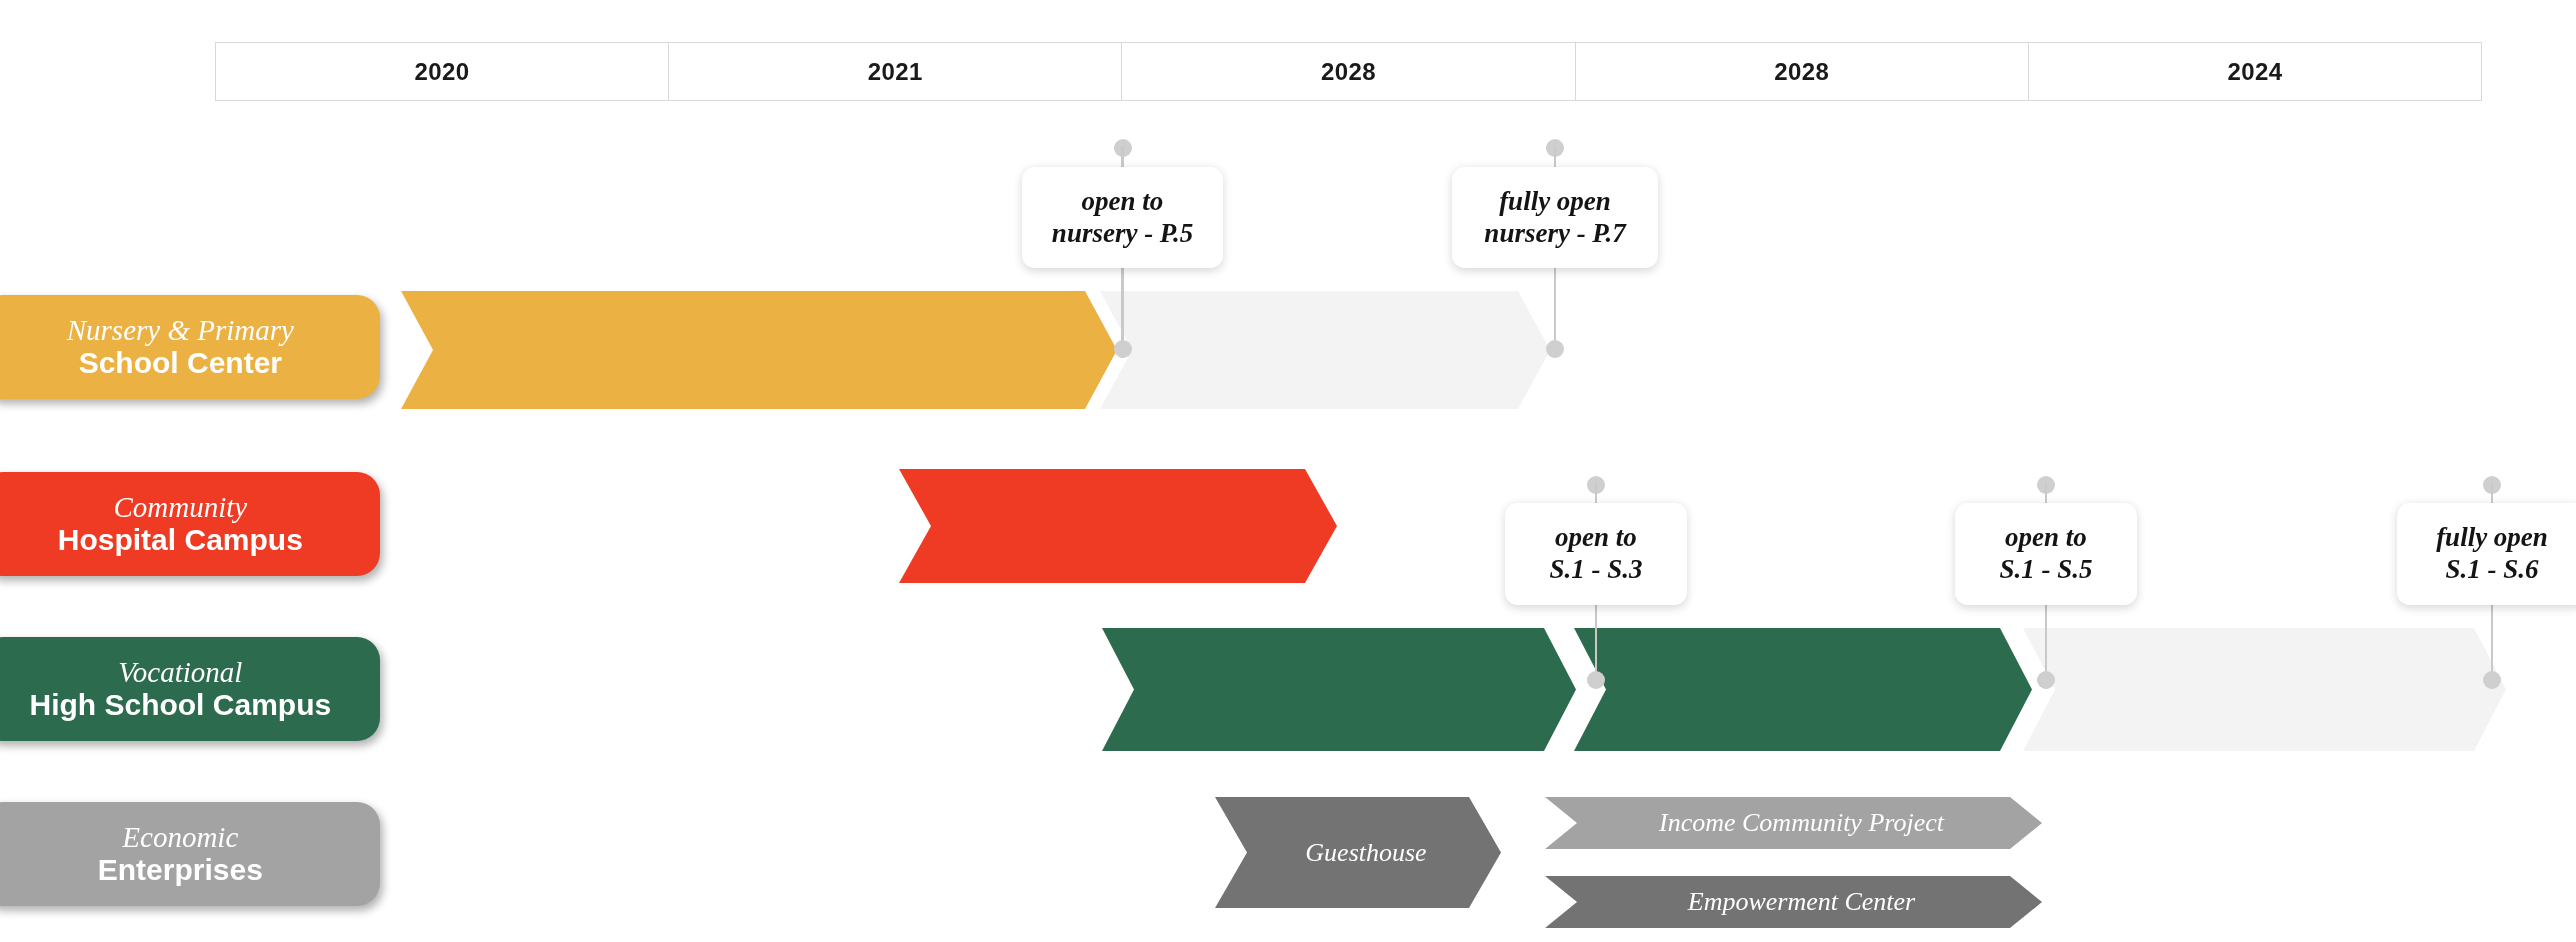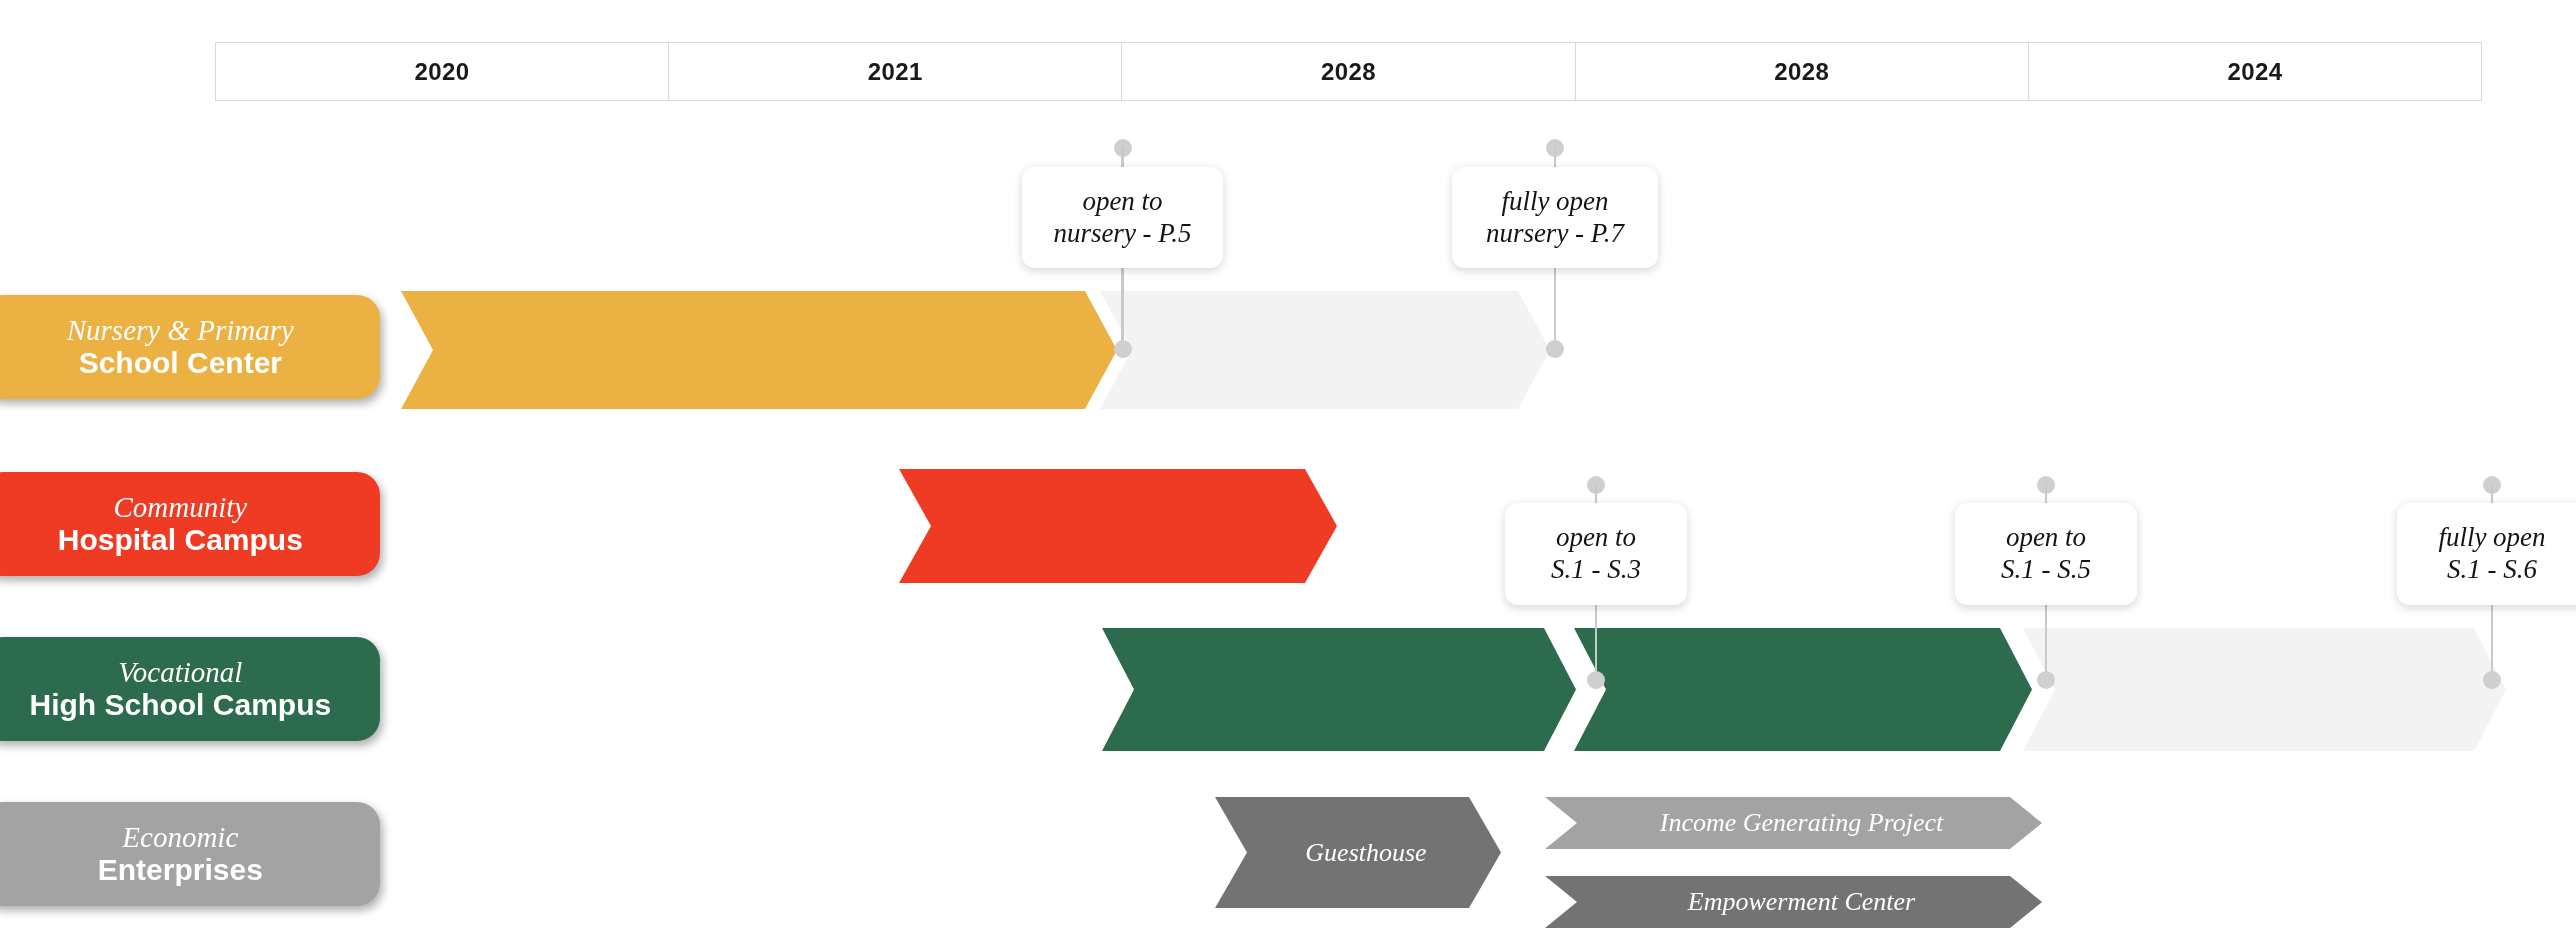--- a/index.html
+++ b/index.html
@@ -93,20 +93,21 @@
     display:flex;flex-direction:column;
     align-items:center;justify-content:center;
     font-family:"Liberation Serif", serif;
     font-style:italic;
     font-size:27px;
     line-height:1.18;
     color:#141414;
     box-sizing:border-box;
     padding:7.2px 12.5px;
     white-space:nowrap;
+    font-weight:bold;
   }
 </style>
 </head>
 <body>
 
 <div id="stage">
 
   <div class="year-header">
     <div class="year-cell">2020</div>
     <div class="year-cell">2021</div>
@@ -192,21 +193,21 @@
   <div class="pill" style="top:802px;height:104px;background:#A3A3A3;">
     <div class="l1">Economic</div>
     <div class="l2">Enterprises</div>
   </div>
 
   <div class="chev" style="left:1215px;top:797px;width:286px;height:111px;background:#737373;">
     <span class="barlabel">Guesthouse</span>
   </div>
 
   <div class="chev" style="left:1545px;top:797px;width:497px;height:52px;background:#A3A3A3;">
-    <span class="barlabel">Income Generating Project</span>
+    <span class="barlabel">Income Community Project</span>
   </div>
 
   <div class="chev" style="left:1545px;top:856px;width:497px;height:52px;background:#737373;margin-top:20px;">
     <span class="barlabel">Empowerment Center</span>
   </div>
 
 </div>
 
 
 </body></html>

